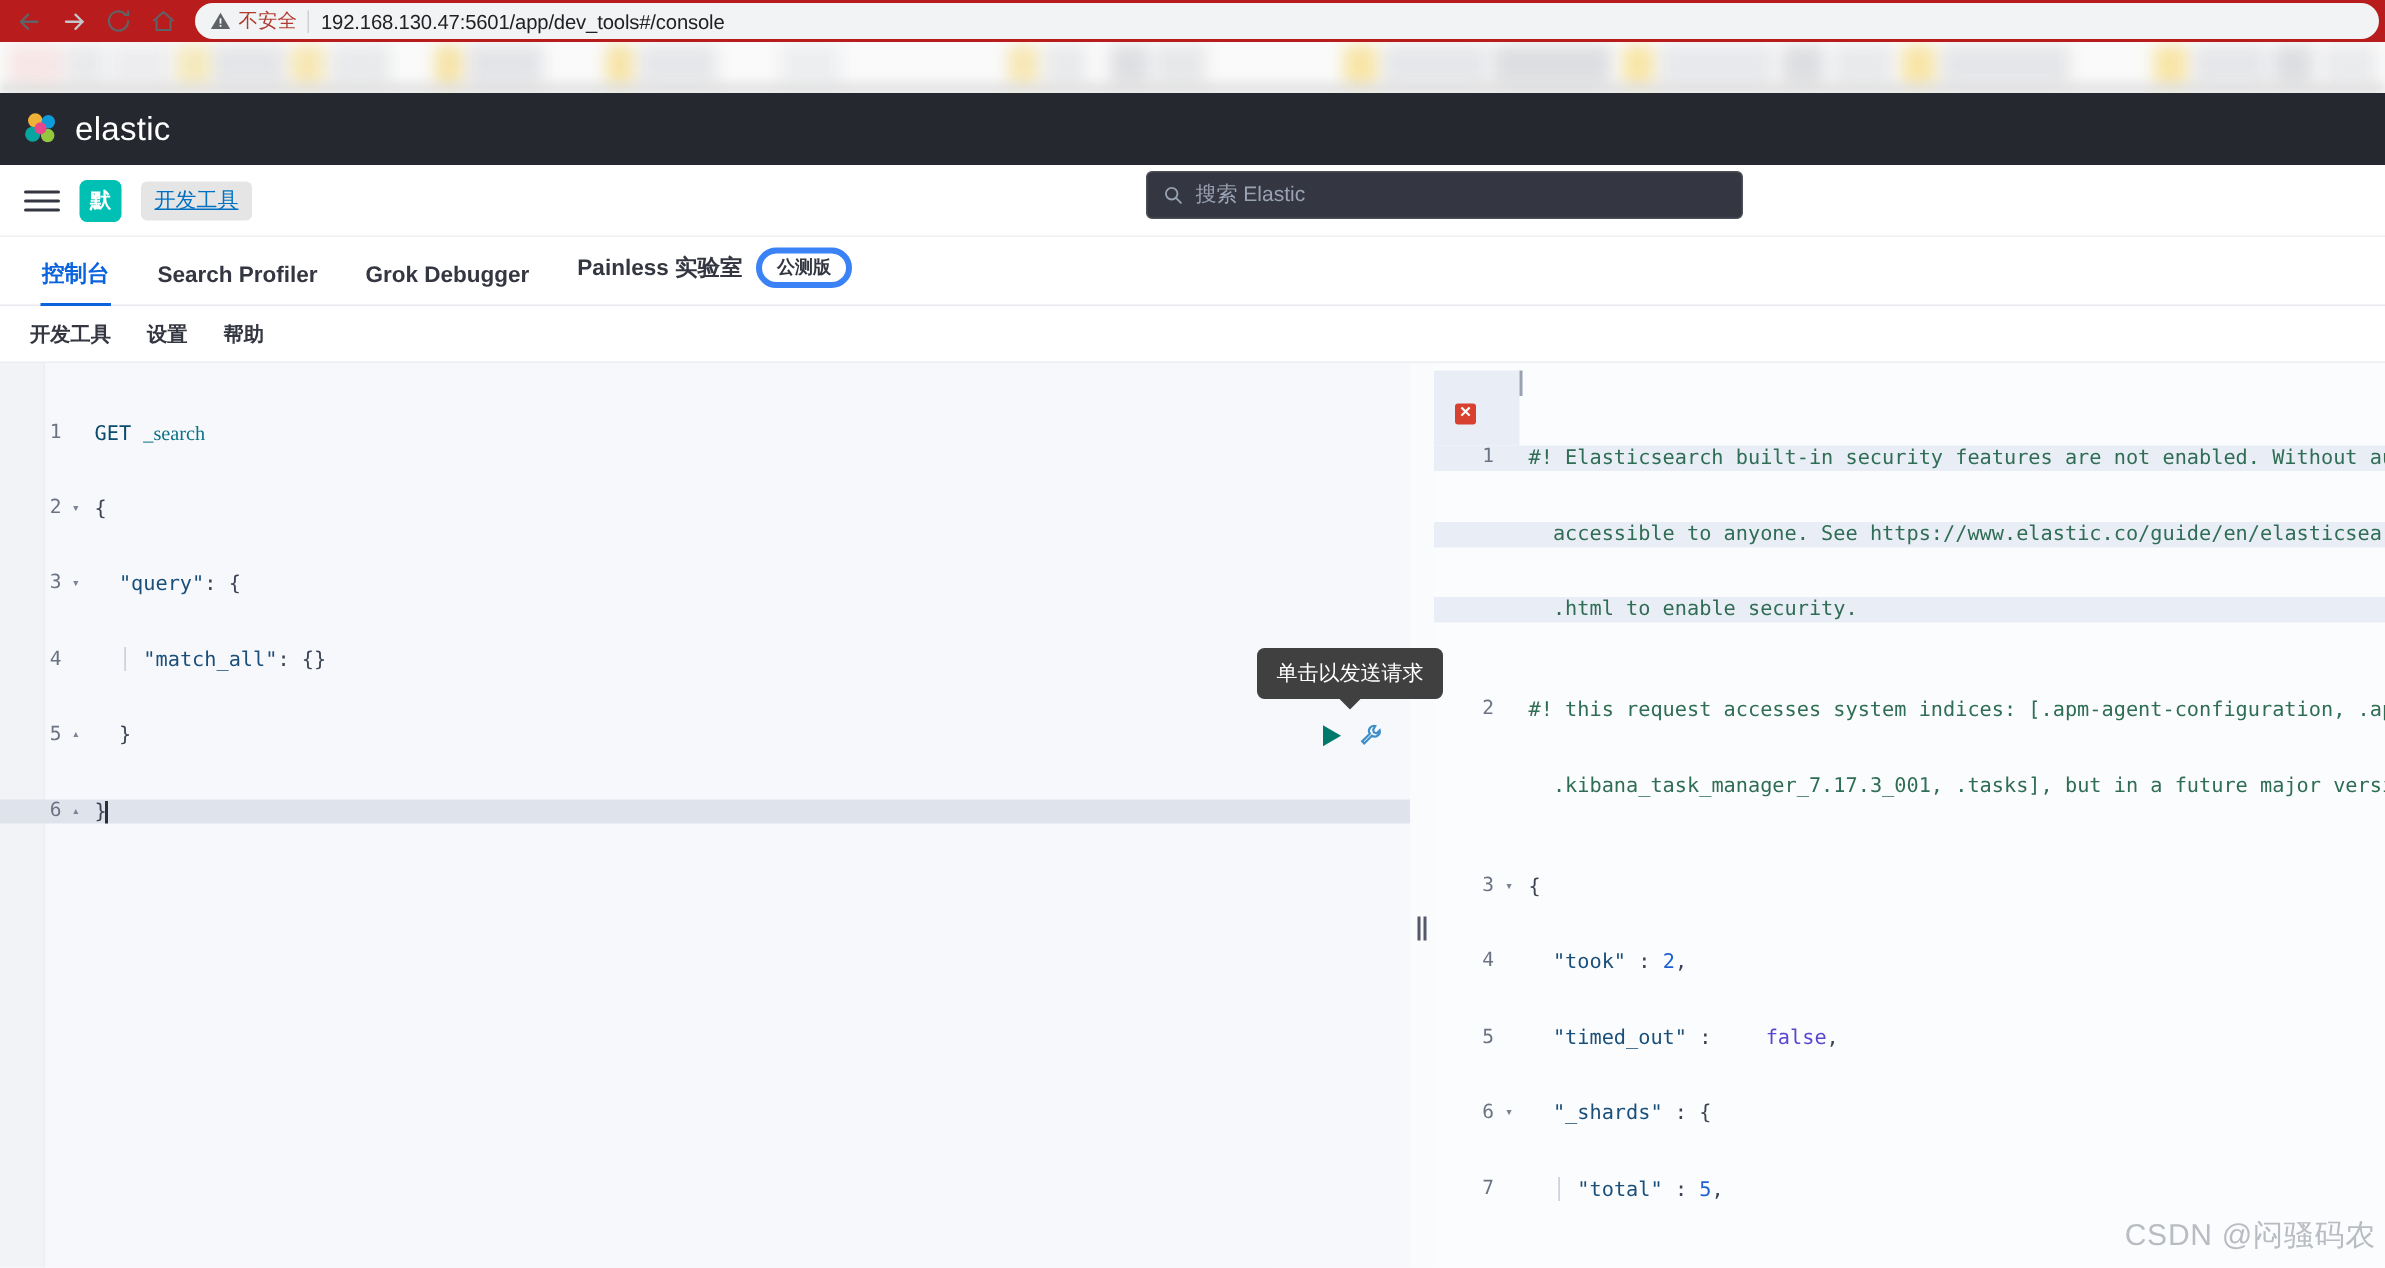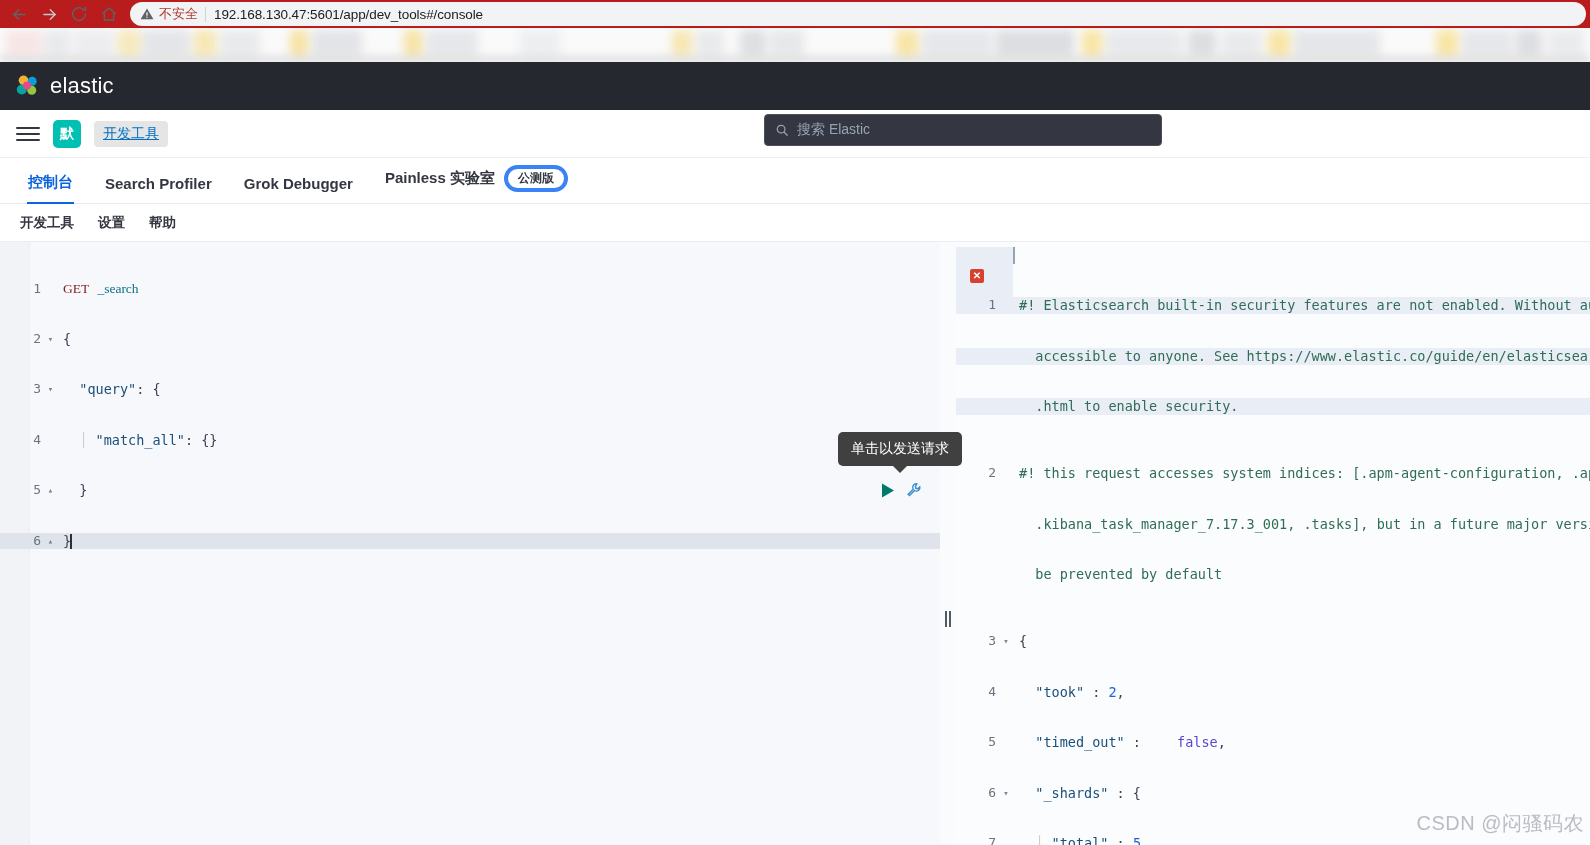--- a/index.html
+++ b/index.html
@@ -232,21 +232,21 @@
     font-family: "DejaVu Sans Mono", "Liberation Mono", monospace;
     font-size: 13px;
   }
   .fold {
     width: 13px; flex: 0 0 13px;
     color: #7b8494; font-size: 9px;
     text-align: center; line-height: 16.8px;
   }
   .ctext { padding-left: 6px; white-space: pre; }
   
-  .kw     { color: #7f1d1d; font-family: Liberation Serif, serif; }
+  .kw     { color: #0c4a6e; }
   .method { color: #0b7285; font-family: Liberation Serif, serif; }
   .key    { color: #1a4f7a; }
   .num    { color: #1d62d0; }
   .bool   { color: #5b46d1; margin-left: 28px; }
   .punc   { color: #3c4354; }
   .comment{ color: #2f6d54; }
 
   .editor-actions {
     position: absolute;
     top: 240px; left: 880px;
@@ -547,25 +547,20 @@
       <div class="rrow">
         <span class="rln">2</span>
         <span class="rfold"></span>
         <span class="rtext comment">#! this request accesses system indices: [.apm-agent-configuration, .apm-</span>
       </div>
       <div class="rrow">
         <span class="rln"></span>
         <span class="rfold"></span>
         <span class="rtext comment">  <span>.kibana_task_manager_7.17.3_001, .tasks], but in a future major version</span></span>
       </div>
-      <div class="rrow">
-        <span class="rln"></span>
-        <span class="rfold"></span>
-        <span class="rtext comment">  <span>be prevented by default</span></span>
-      </div>
 
       <div class="rrow">
         <span class="rln">3</span>
         <span class="rfold">▾</span>
         <span class="rtext"><span class="punc">{</span></span>
       </div>
       <div class="rrow">
         <span class="rln">4</span>
         <span class="rfold"></span>
         <span class="rtext">  <span class="key">"took"</span> <span class="punc">:</span> <span class="num">2</span><span class="punc">,</span></span>

